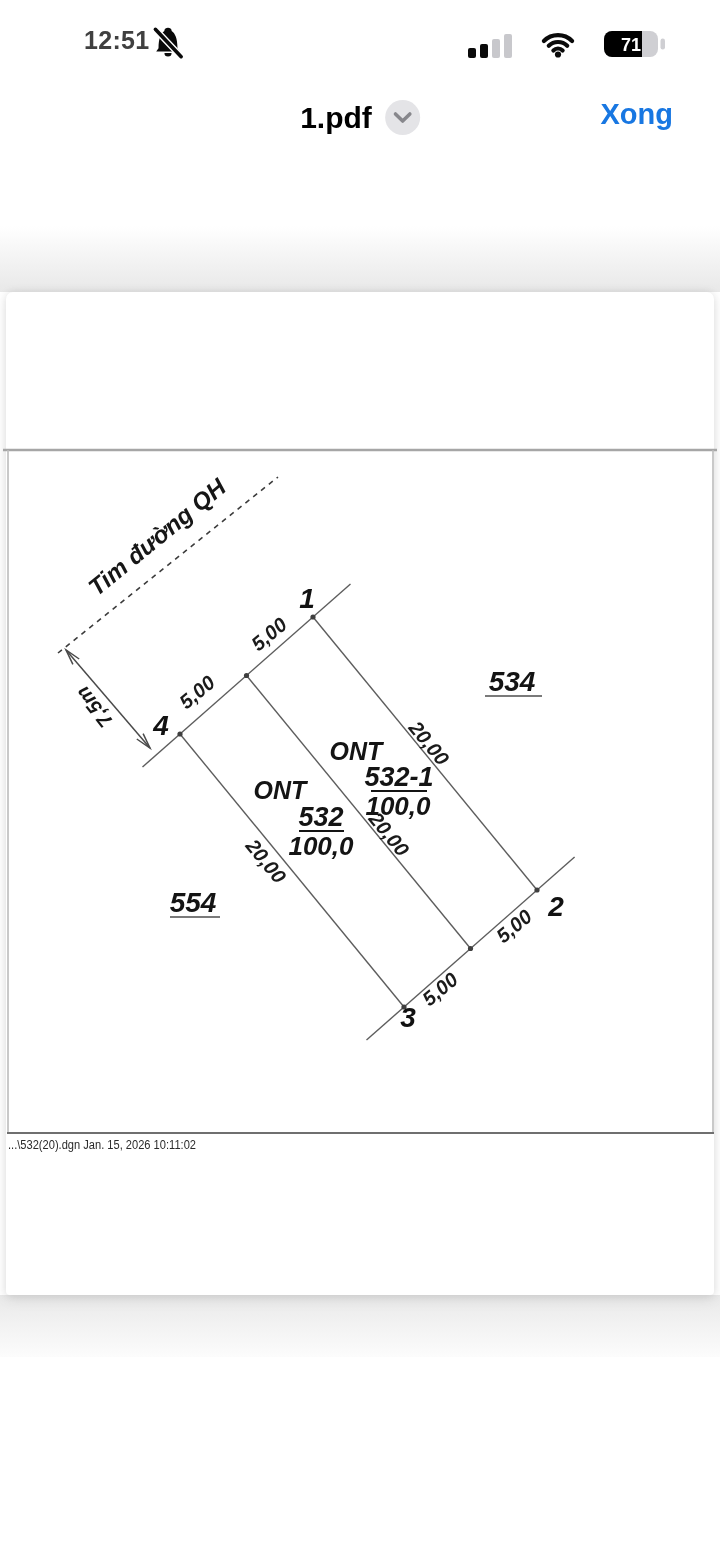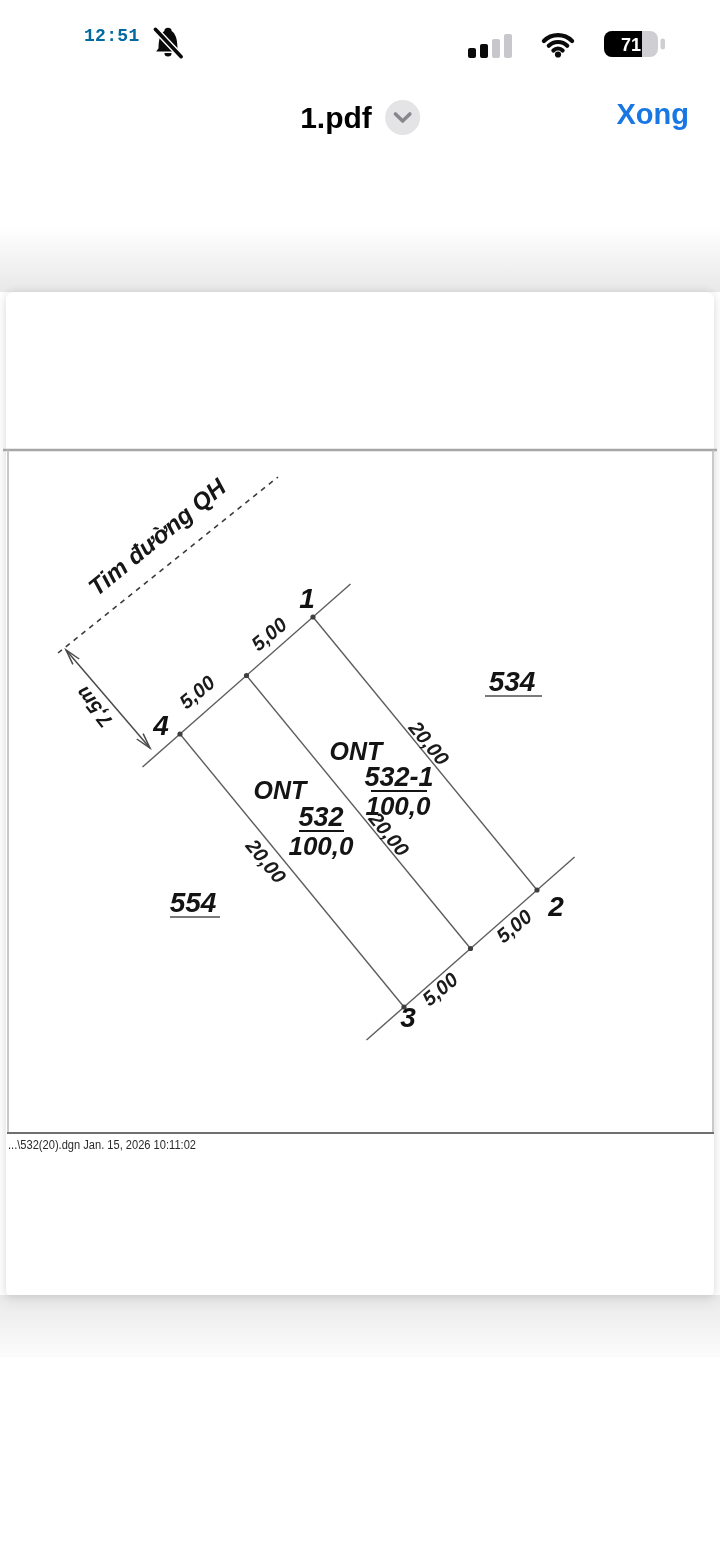--- a/index.html
+++ b/index.html
@@ -4,29 +4,29 @@
 <style>
   html,body{margin:0;padding:0;}
   body{
     width:720px;height:1562px;position:relative;overflow:hidden;
     background:#ffffff;
     font-family:"Liberation Sans",sans-serif;
     -webkit-user-select:none;user-select:none;
   }
   
   .status-bar{position:absolute;left:0;top:0;width:720px;height:72px;background:#fff;z-index:6;}
-  .status-time{position:absolute;left:84px;top:26px;font-size:18px;font-weight:700;color:#0369a1;letter-spacing:.3px;font-family:Liberation Mono, monospace;}
+  .status-time{position:absolute;left:84px;top:26px;font-size:25px;font-weight:700;color:#404040;letter-spacing:.3px;}
   .bell-wrap{position:absolute;left:148px;top:23px;width:40px;height:40px;}
   .status-right{position:absolute;right:52px;top:29px;display:flex;align-items:center;gap:26px;}
   
   .nav-bar{position:absolute;left:0;top:92px;width:720px;height:68px;background:#fff;z-index:6;}
   .title-group{position:absolute;left:50%;top:8px;transform:translateX(-50%);display:flex;align-items:center;gap:13px;}
   .doc-title{font-size:30px;font-weight:700;color:#000;}
   .chev-btn{width:35px;height:35px;border-radius:50%;background:#e4e4e7;display:flex;align-items:center;justify-content:center;border:none;padding:0;}
-  .done-btn{position:absolute;right:31px;top:6px;font-size:29px;font-weight:600;color:#1877e2;background:none;border:none;padding:0;}
+  .done-btn{position:absolute;right:47px;top:6px;font-size:29px;font-weight:600;color:#1877e2;background:none;border:none;padding:0;}
   
   .band-top{position:absolute;left:0;top:226px;width:720px;height:66px;background:linear-gradient(to bottom,#ffffff,#e8e8e8);z-index:1;}
   .band-bottom{position:absolute;left:0;top:1295px;width:720px;height:62px;background:linear-gradient(to bottom,#e9e9e9,#fcfcfc);z-index:1;}
   .pdf-page{position:absolute;left:6px;top:292px;width:708px;height:1003px;background:#ffffff;border-radius:7px 7px 4px 4px;
     box-shadow:0 0 9px rgba(0,0,0,.10),0 5px 14px rgba(0,0,0,.07);z-index:2;}
   .drawing-svg{position:absolute;left:0;top:0;width:720px;height:1562px;z-index:3;pointer-events:none;}
   .drawing-svg text{font-family:"Liberation Sans",sans-serif;}
   
   .toolbar{position:absolute;left:0;top:1420px;width:720px;height:142px;background:transparent;z-index:6;}
 </style>

